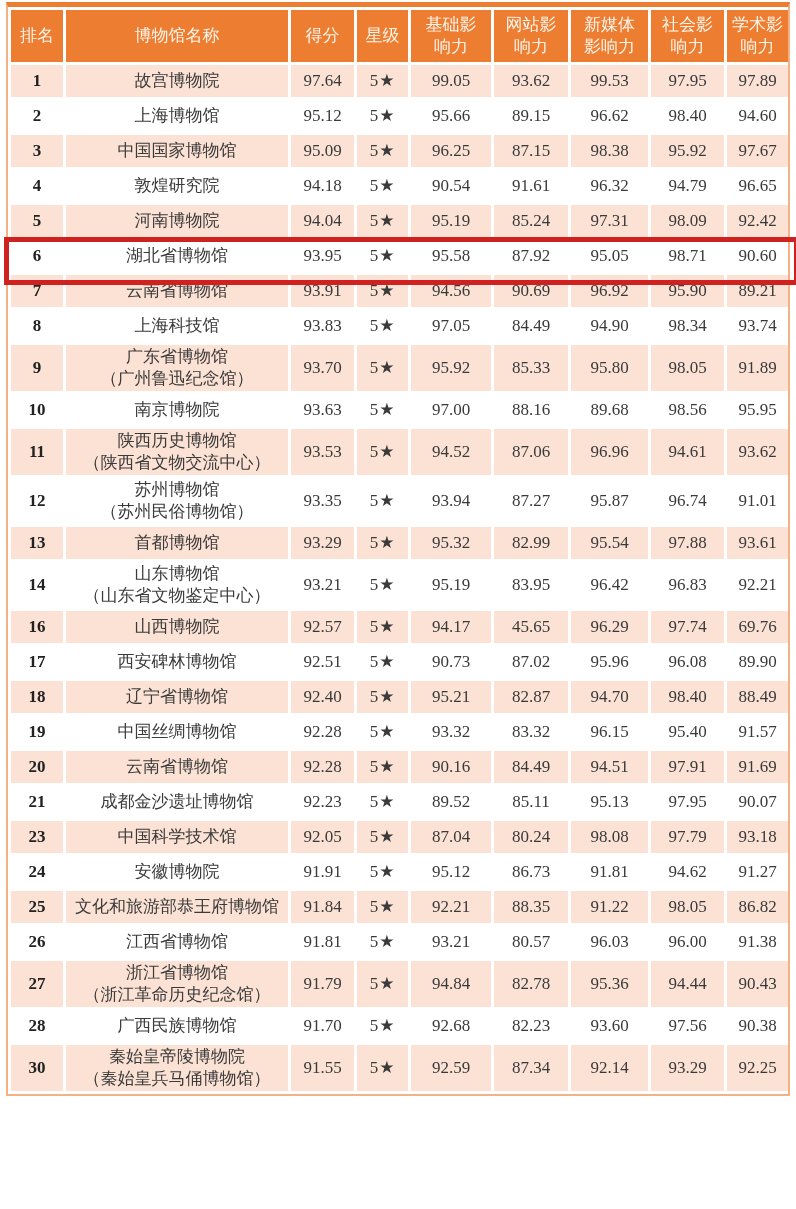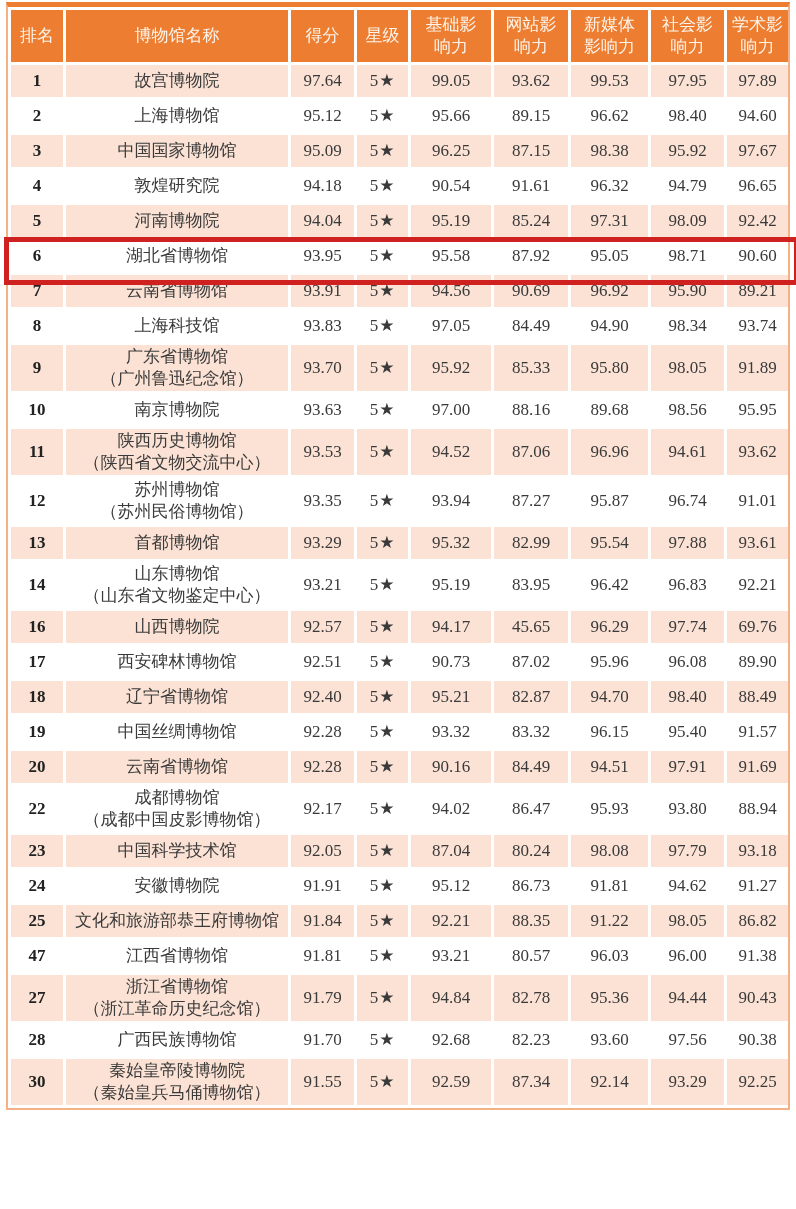--- a/index.html
+++ b/index.html
@@ -299,30 +299,29 @@
     <td>云南省博物馆</td>
     <td>92.28</td>
     <td class="star">5★</td>
     <td>90.16</td>
     <td>84.49</td>
     <td>94.51</td>
     <td>97.91</td>
     <td>91.69</td>
   </tr>
         <tr>
-    <td class="rank">22</td>
-    <td>成都博物馆
-（成都中国皮影博物馆）</td>
-    <td>92.17</td>
-    <td class="star">5★</td>
-    <td>94.02</td>
-    <td>86.47</td>
-    <td>95.93</td>
-    <td>93.80</td>
-    <td>88.94</td>
+    <td class="rank">21</td>
+    <td>成都金沙遗址博物馆</td>
+    <td>92.23</td>
+    <td class="star">5★</td>
+    <td>89.52</td>
+    <td>85.11</td>
+    <td>95.13</td>
+    <td>97.95</td>
+    <td>90.07</td>
   </tr>
         <tr>
     <td class="rank">23</td>
     <td>中国科学技术馆</td>
     <td>92.05</td>
     <td class="star">5★</td>
     <td>87.04</td>
     <td>80.24</td>
     <td>98.08</td>
     <td>97.79</td>
@@ -344,21 +343,21 @@
     <td>文化和旅游部恭王府博物馆</td>
     <td>91.84</td>
     <td class="star">5★</td>
     <td>92.21</td>
     <td>88.35</td>
     <td>91.22</td>
     <td>98.05</td>
     <td>86.82</td>
   </tr>
         <tr>
-    <td class="rank">47</td>
+    <td class="rank">26</td>
     <td>江西省博物馆</td>
     <td>91.81</td>
     <td class="star">5★</td>
     <td>93.21</td>
     <td>80.57</td>
     <td>96.03</td>
     <td>96.00</td>
     <td>91.38</td>
   </tr>
         <tr>

